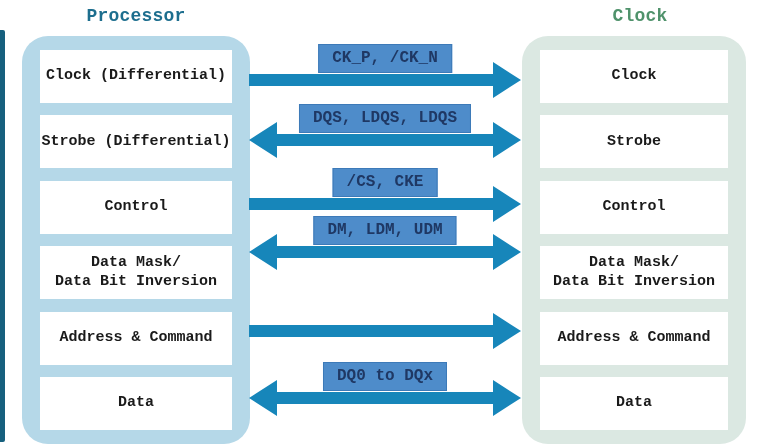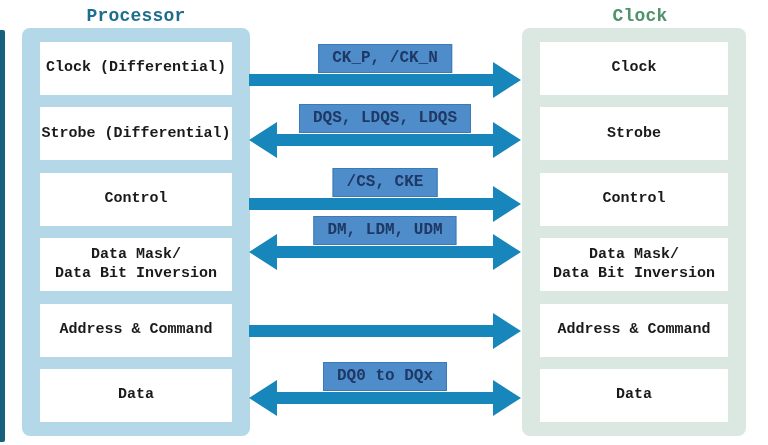--- a/index.html
+++ b/index.html
@@ -25,23 +25,23 @@
     line-height: 26px;
     text-align: center;
     font-size: 18px;
     font-weight: bold;
     letter-spacing: 0.2px;
   }
   .title.proc { left: 22px; width: 228px; color: var(--processor-title, #1d6e8e); }
   .title.mem  { left: 522px; width: 236px; color: var(--memory-title, #4f926b); }
   .panel {
     position: absolute;
-    top: 28px;
+    top: 36px;
     height: 408px;
-    border-radius: 8px;
+    border-radius: 26px;
     box-sizing: border-box;
     padding: 14px 18px;
     display: flex;
     flex-direction: column;
     justify-content: space-between;
   }
   .panel.left  { left: 22px;  width: 228px; background: var(--processor-panel, #b5d8e8); }
   .panel.right { left: 522px; width: 224px; background: var(--memory-panel, #dbe8e2); }
   .sigbox {
     background: var(--box-bg, #ffffff);

